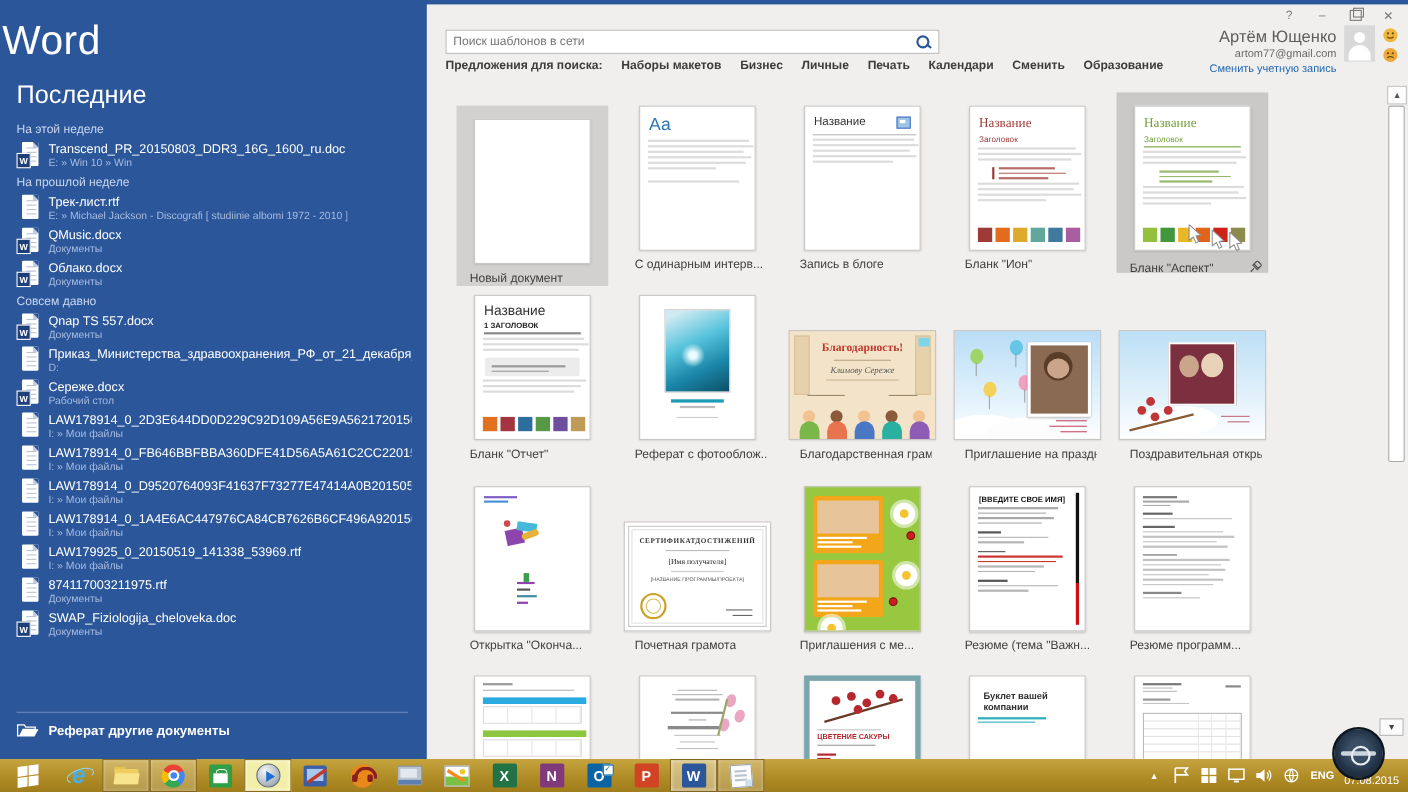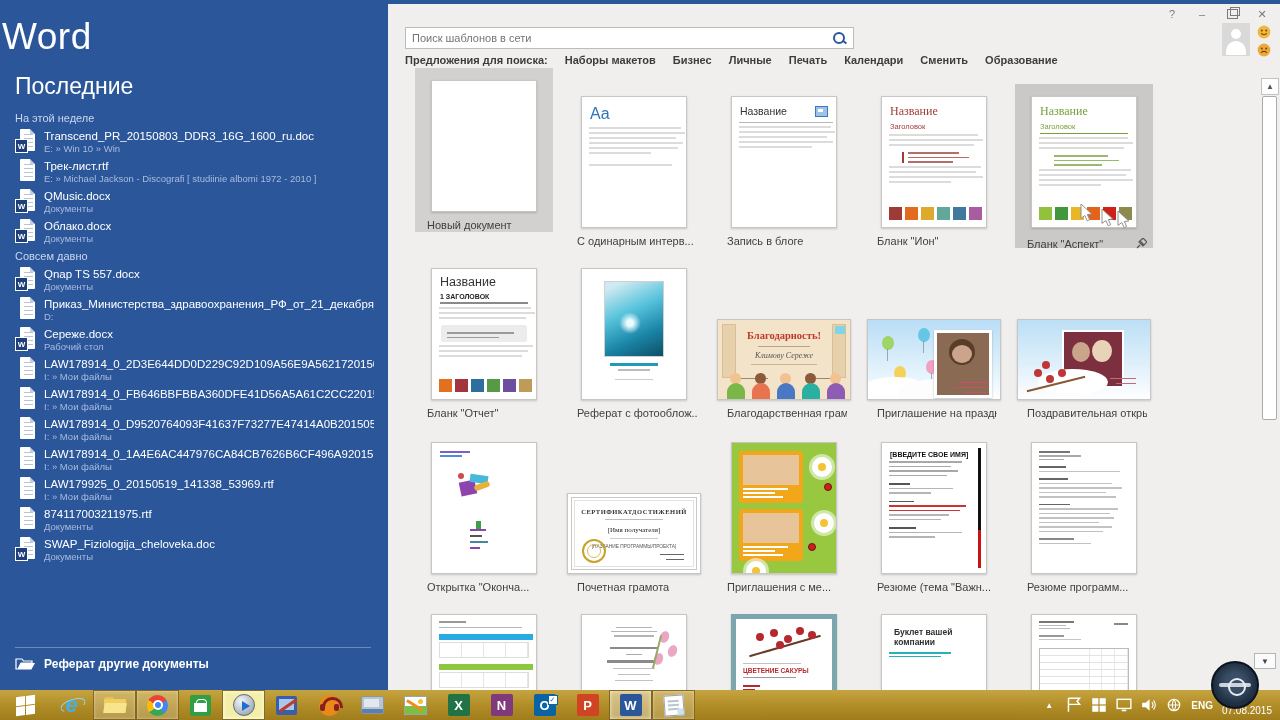--- a/index.html
+++ b/index.html
@@ -54,21 +54,21 @@
   .av-body{position:absolute;left:4px;top:18px;width:20px;height:14px;border-radius:10px 10px 0 0;background:#fff;}
   #smileys{display:flex;flex-direction:column;gap:4px;padding-top:2px;}
 
   
   .cell{position:absolute;width:138px;height:164px;padding-top:6px;box-sizing:border-box;cursor:pointer;}
   .cell.sel{background:#d2d1d0;}
   .cell.hov{background:#cac9c8;}
   .thumbwrap{height:138px;display:flex;align-items:flex-end;justify-content:center;}
   .thumb{background:#fff;border:1px solid #c8c6c4;box-shadow:0 1px 2px rgba(0,0,0,.18);position:relative;overflow:hidden;box-sizing:border-box;}
   .port{width:106px;height:132px;}
-  .land{width:134px;height:81px;}
+  .land{width:134px;height:100px;}
   .tlabel{font-size:11px;color:#3f3f3f;margin:7px 0 0 12px;white-space:nowrap;overflow:hidden;max-width:120px;}
   .labelrow{display:flex;align-items:center;}
   .swrow{position:absolute;left:7px;bottom:7px;display:flex;gap:3px;}
   .sw{width:13px;height:13px;}
 
   
   #scroll-up{position:absolute;left:873px;top:78px;width:16px;height:15px;background:#fdfdfd;border:1px solid #c3c3c3;
              display:flex;align-items:center;justify-content:center;font-size:8px;color:#555;cursor:pointer;}
   #scroll-thumb{position:absolute;left:874px;top:96px;width:13px;height:322px;background:#fff;border:1px solid #ababab;border-radius:2px;cursor:pointer;}
   #filter-btn{position:absolute;left:866px;top:653px;width:20px;height:14px;background:#fbfbfb;border:1px solid #b5b5b5;
@@ -117,20 +117,21 @@
             <div class="fi-line" style="top: 9px;"></div>
             <div class="fi-line" style="top: 13px;"></div>
             <div class="fi-line" style="top: 17px;"></div>
             <div class="fi-w">W</div>
           </div>
           <div class="file-text">
             <div class="file-title">Transcend_PR_20150803_DDR3_16G_1600_ru.doc</div>
             <div class="file-path">E: » Win 10 » Win</div>
           </div>
         </div>
+        <div class="group-label">На прошлой неделе</div>
         <div class="file-item">
           <div class="file-icon">
             <div class="fi-page"></div>
             <div class="fi-fold"></div>
             <div class="fi-line" style="top: 5px;"></div>
             <div class="fi-line" style="top: 9px;"></div>
             <div class="fi-line" style="top: 13px;"></div>
             <div class="fi-line" style="top: 17px;"></div>
           </div>
           <div class="file-text">
@@ -346,20 +347,25 @@
     <a>Наборы макетов</a>
         <a>Бизнес</a>
         <a>Личные</a>
         <a>Печать</a>
         <a>Календари</a>
         <a>Сменить</a>
         <a>Образование</a>
       </div>
 
     <div id="account">
+      <div id="acct-text">
+        <div id="acct-name">Артём Ющенко</div>
+        <div id="acct-email">artom77@gmail.com</div>
+        <div id="acct-switch">Сменить учетную запись</div>
+      </div>
       <div id="avatar">
         <div class="av-head"></div>
         <div class="av-body"></div>
       </div>
       <div id="smileys">
         <svg width="14" height="14" viewBox="0 0 14 14">
           <circle cx="7" cy="7" r="6.4" fill="#f0b73f"></circle>
             <circle cx="4.8" cy="5.4" r="1" fill="#6b4a12"></circle>
           <circle cx="9.2" cy="5.4" r="1" fill="#6b4a12"></circle>
             <path d="M4 8.4 q3 2.6 6 0" stroke="#6b4a12" stroke-width="1.1" fill="none"></path>
@@ -367,21 +373,21 @@
         <svg width="14" height="14" viewBox="0 0 14 14">
           <circle cx="7" cy="7" r="6.4" fill="#eda83a"></circle>
             <circle cx="4.8" cy="5.4" r="1" fill="#6b4a12"></circle>
           <circle cx="9.2" cy="5.4" r="1" fill="#6b4a12"></circle>
             <path d="M4 9.6 q3 -2.4 6 0" stroke="#6b4a12" stroke-width="1.1" fill="none"></path>
         </svg>
       </div>
     </div>
 
     <div id="grid">
-        <div class="cell sel" style="left: 27px; top: 68px;">
+        <div class="cell sel" style="left: 27px; top: 96px;">
           <div class="thumbwrap">
             <div class="thumb port"></div>
           </div>
           <div class="labelrow">
             <div class="tlabel">Новый документ</div>
           </div>
         </div>
         <div class="cell" style="left: 177px; top: 84px;">
           <div class="thumbwrap">
             <div class="thumb port">

